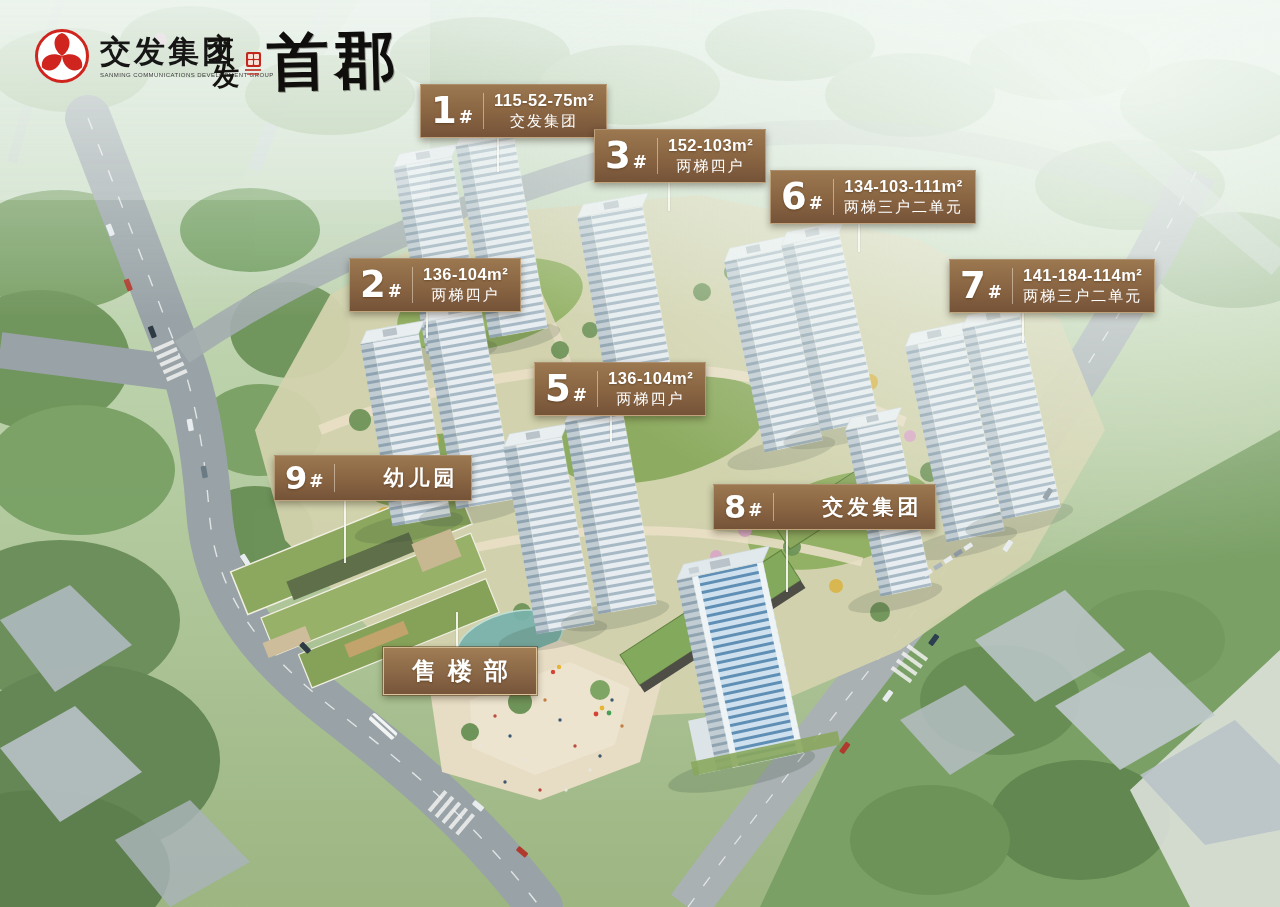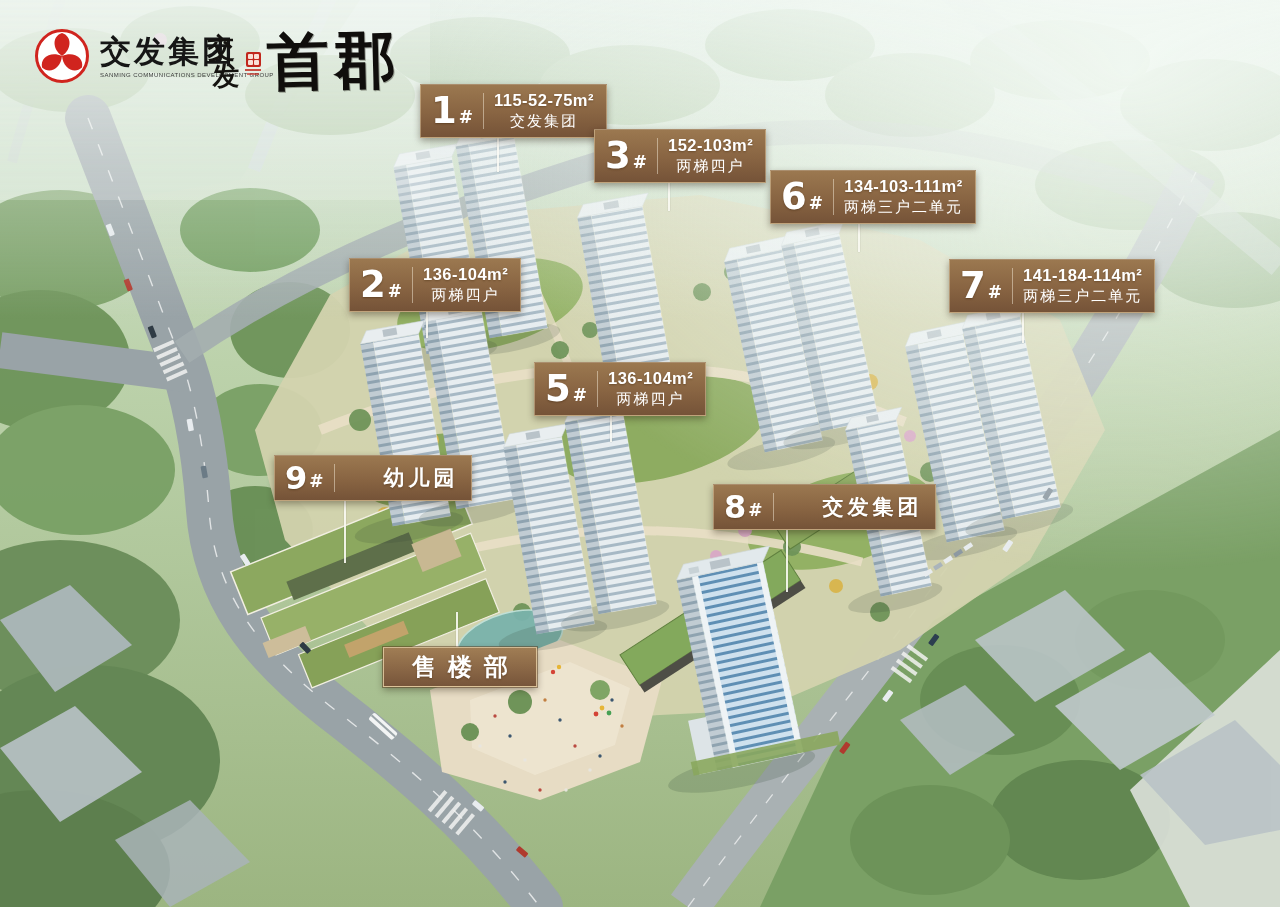--- a/index.html
+++ b/index.html
@@ -21,21 +21,21 @@
   .one .num{font-size:32px;}
   .hash{font-family:"DejaVu Sans",sans-serif;font-weight:700;font-size:17px;line-height:1;
         margin:0 0 3px 2px;}
   .sep{width:1px;align-self:stretch;margin:5px 10px 5px 10px;background:rgba(255,248,230,.45);}
   .info{display:flex;flex-direction:column;align-items:center;justify-content:center;gap:2px;flex:1;}
   .area{font-size:16.5px;font-weight:700;letter-spacing:.5px;white-space:nowrap;
         text-shadow:0 1px 2px rgba(60,35,10,.4);text-align:right;}
   .layout{font-size:15px;letter-spacing:2px;white-space:nowrap;}
   .bname{font-size:21px;font-weight:700;letter-spacing:4px;white-space:nowrap;flex:1;text-align:center;
          text-shadow:0 1px 2px rgba(60,35,10,.4);margin-left:39px;}
-  .sales-label{position:absolute;box-sizing:border-box;height:40px;display:flex;align-items:center;justify-content:center;
+  .sales-label{position:absolute;box-sizing:border-box;height:48px;display:flex;align-items:center;justify-content:center;
     background:linear-gradient(180deg,#a07d54 0%,#8a6746 55%,#77553a 100%);
     border:1px solid rgba(240,219,176,.75);outline:1px solid rgba(90,60,30,.5);
     box-shadow:0 3px 7px rgba(35,22,8,.4);color:#fff;padding:4px 16px;}
   .sname{font-size:24px;font-weight:700;letter-spacing:12px;text-indent:12px;white-space:nowrap;
          text-shadow:0 1px 2px rgba(60,35,10,.4);}
   .pline{position:absolute;width:1.5px;background:rgba(250,249,243,.9);
          box-shadow:0 0 1px rgba(40,40,40,.45);}
 
   
   .brand{position:absolute;left:34px;top:28px;display:flex;align-items:center;gap:10px;}

